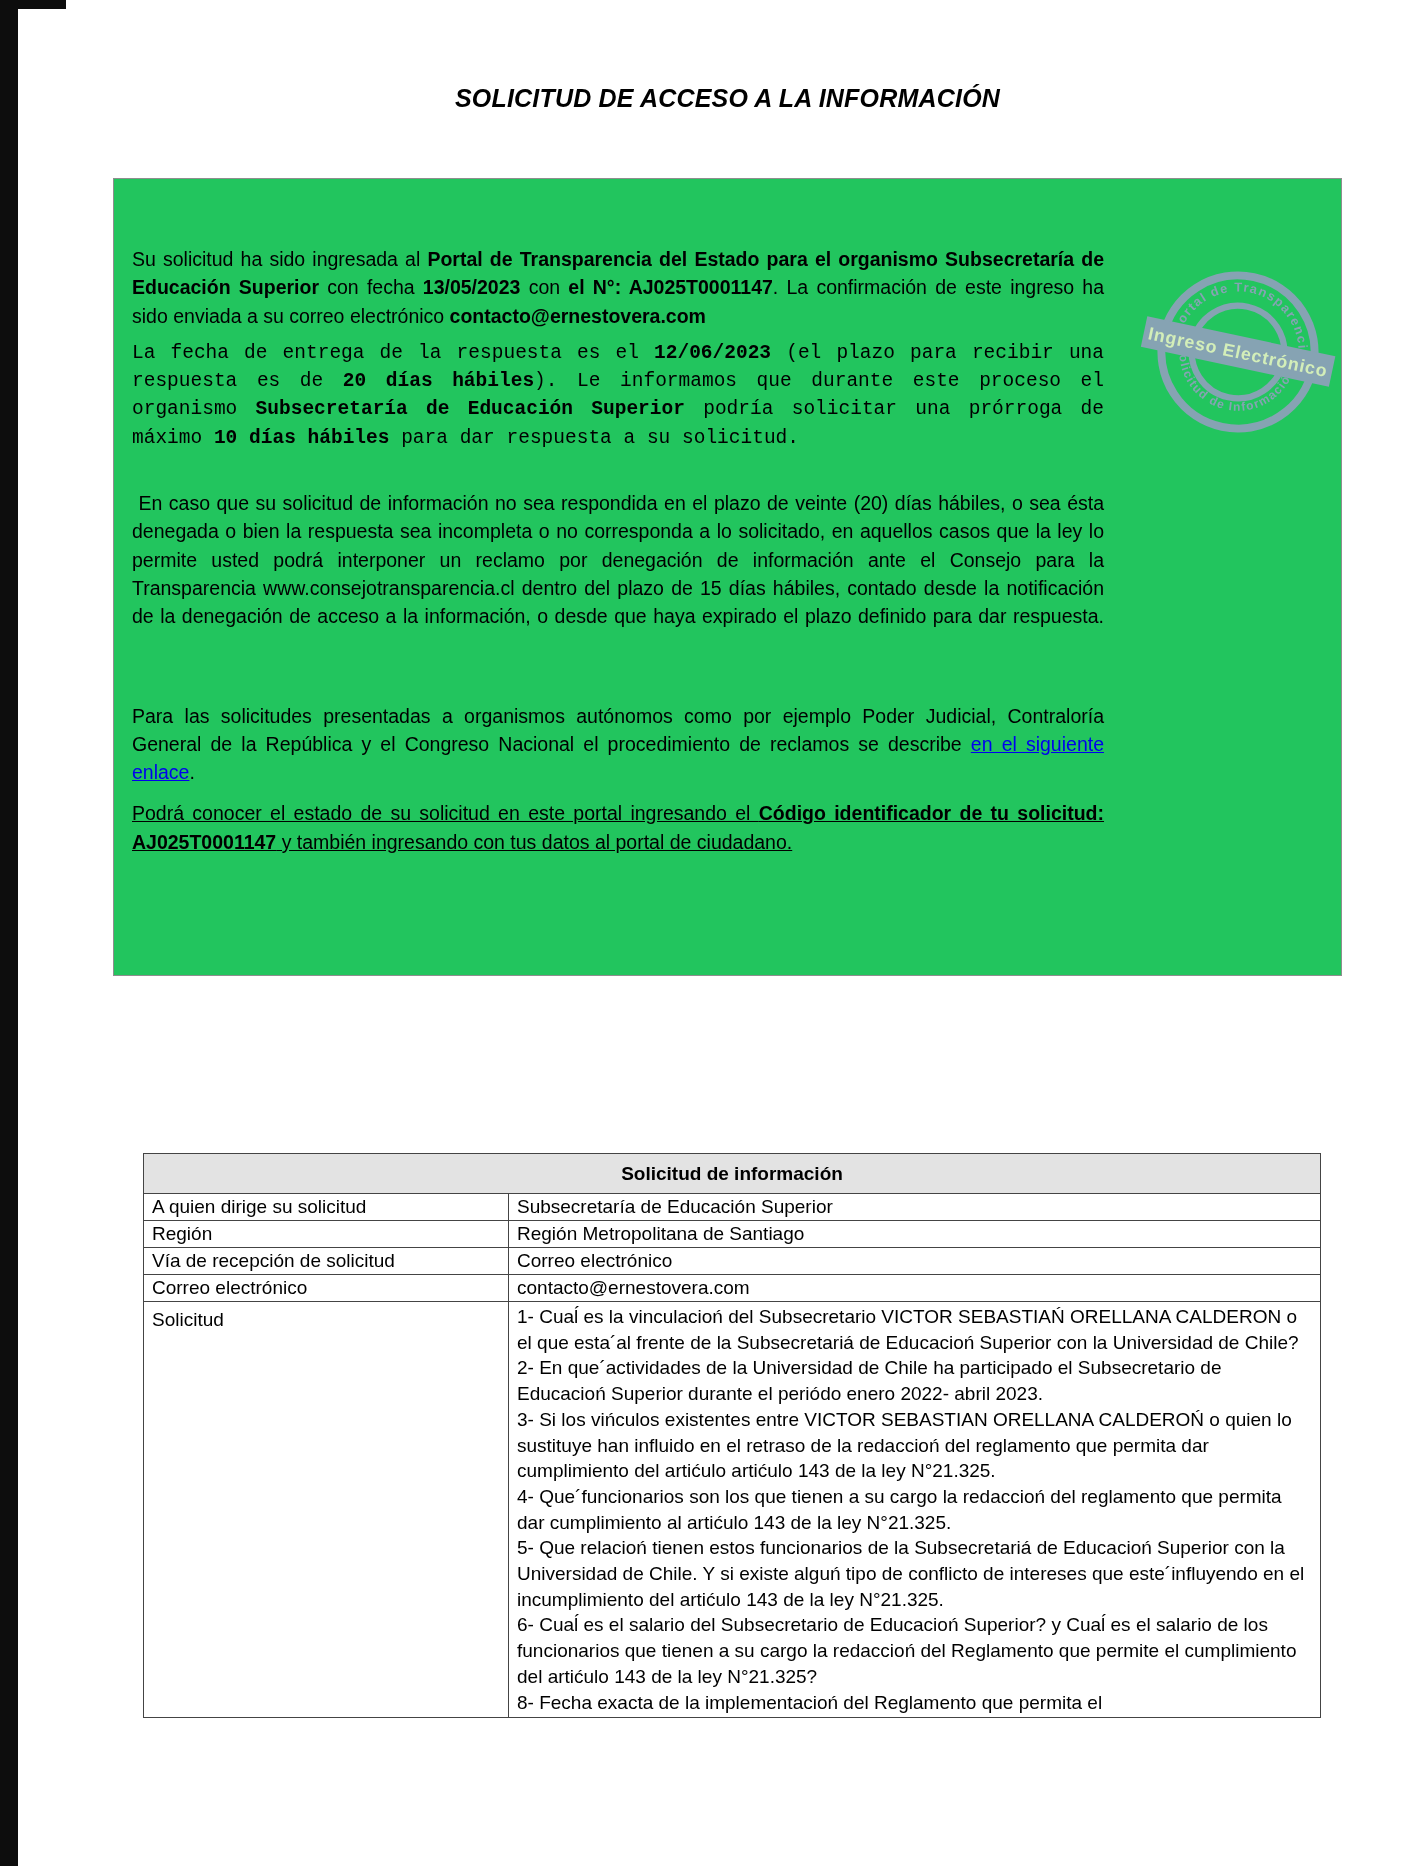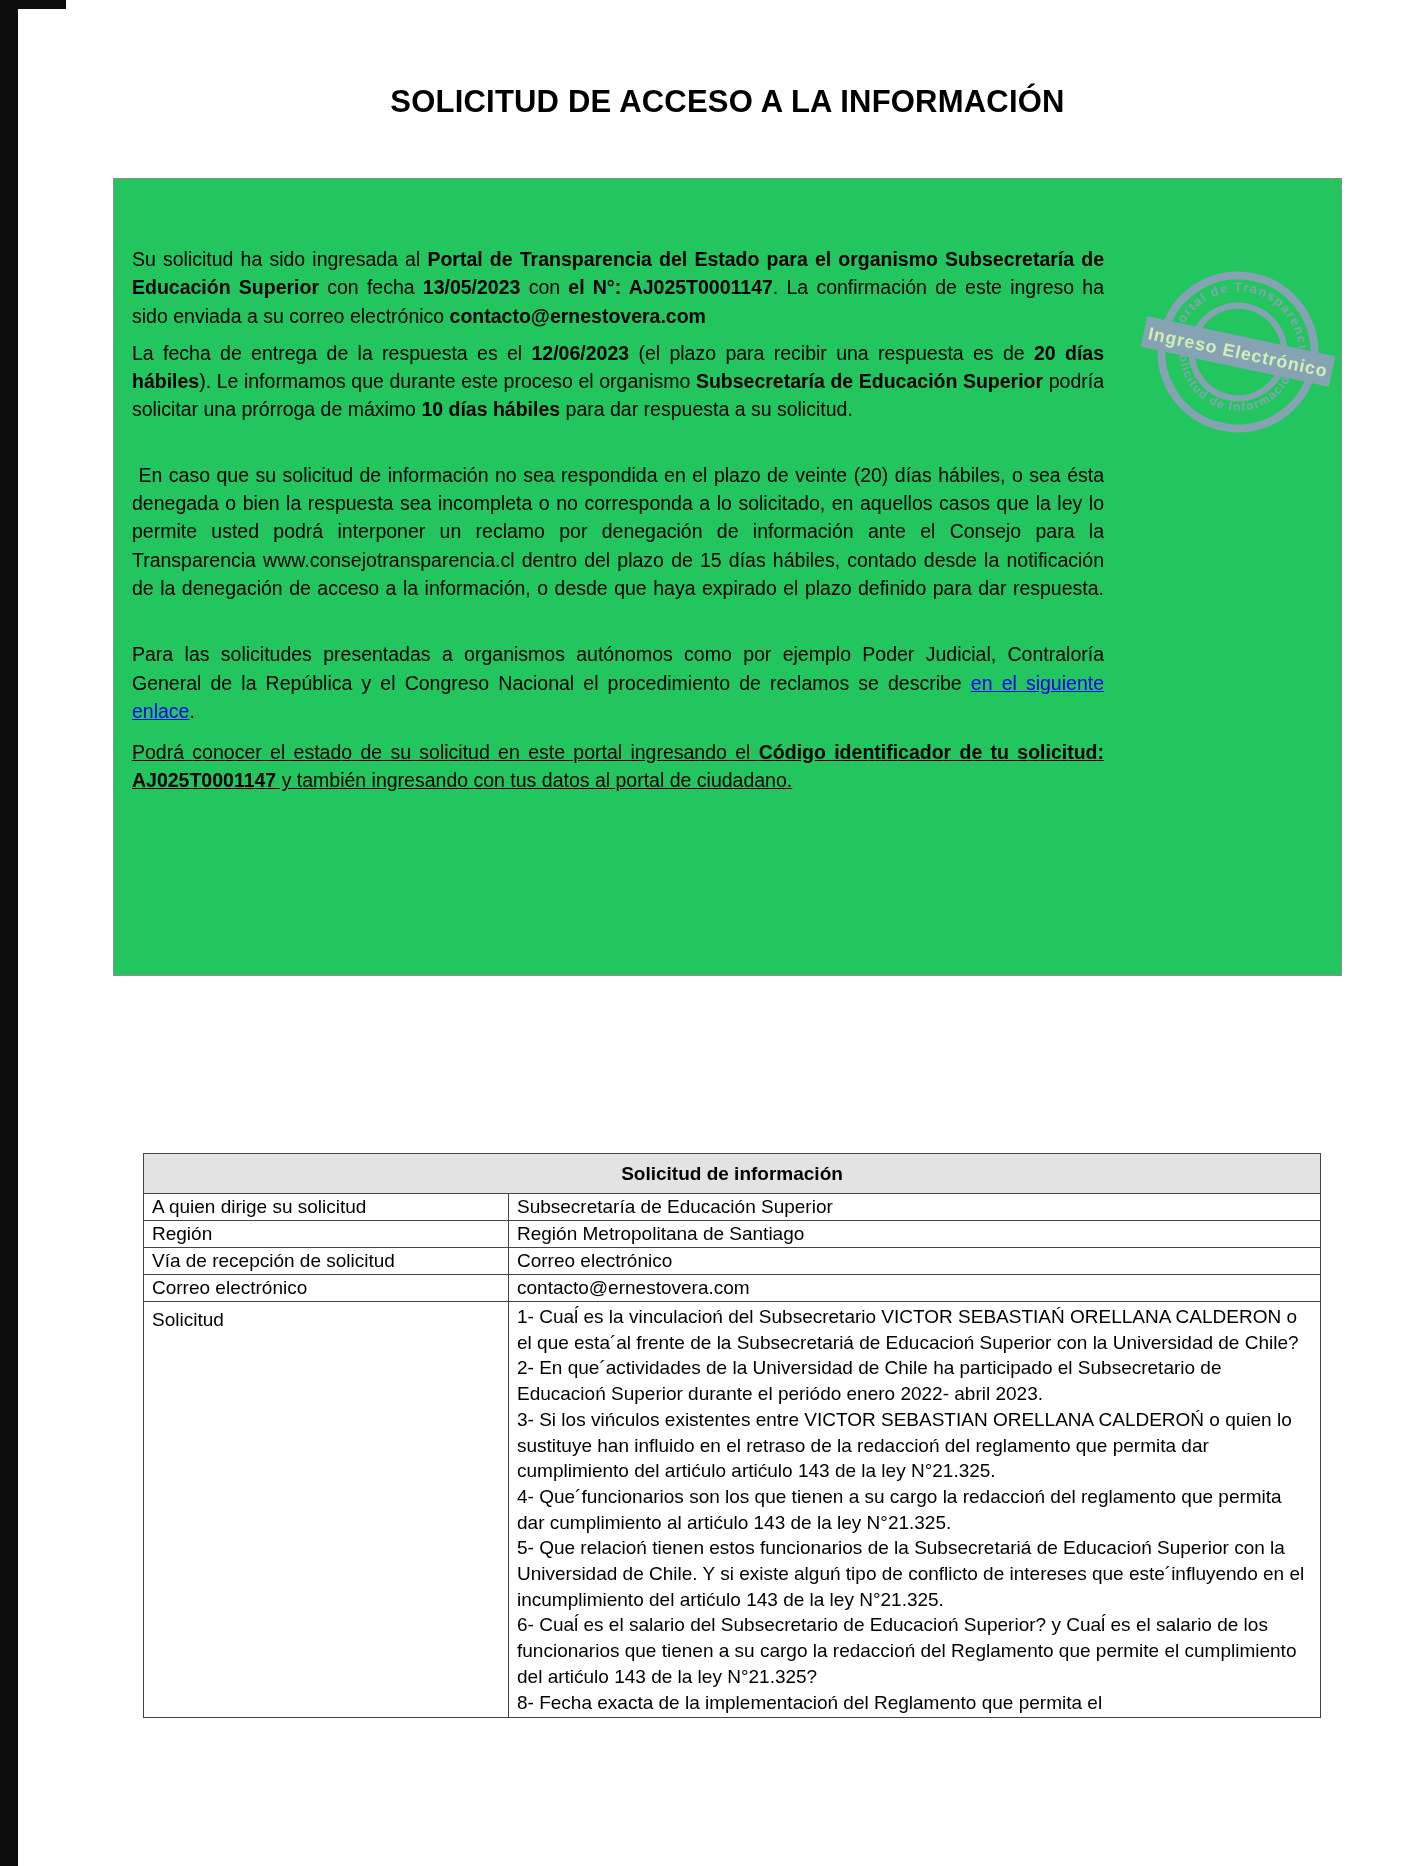--- a/index.html
+++ b/index.html
@@ -3,32 +3,32 @@
 <meta charset="utf-8">
 <style>
   html,body{margin:0;padding:0;background:#ffffff;}
   body{font-family:"Liberation Sans","DejaVu Sans",sans-serif;color:#000;}
   .page{position:relative;width:1414px;height:1866px;background:#fff;overflow:hidden;}
 
   .left-bar{position:absolute;left:0;top:0;width:18px;height:1866px;background:#0d0d0d;}
   .top-notch{position:absolute;left:0;top:0;width:66px;height:9px;background:#0d0d0d;}
 
   .title{position:absolute;left:113px;top:84px;width:1229px;margin:0;
-         text-align:center;font-size:31px;font-weight:bold;letter-spacing:.2px;}
+         text-align:center;font-size:25px;font-weight:bold;letter-spacing:.2px;font-style:italic;}
 
   .notice-box{position:absolute;left:113px;top:178px;width:1229px;height:798px;
               box-sizing:border-box;background:#22c55e;border:1px solid #8e8e8e;
               padding:66px 237px 0 18px;}
   .np{margin:0;font-size:19.5px;line-height:28.3px;text-align:justify;}
   .np .b{font-weight:bold;}
   .np .link{color:#0000ee;text-decoration:underline;cursor:pointer;}
-  .mt1{margin-top:9px;}
+  .mt1{margin-top:9px;font-family:Liberation Mono, monospace;}
   .mt2{margin-top:13px;text-decoration:underline;}
   .mt3{margin-top:37px;}
-  .mt4{margin-top:38px;}
+  .mt4{margin-top:71px;}
   .justify-last{text-align-last:justify;}
 
   .stamp{position:absolute;top:84px;right:14px;width:178px;height:178px;
          transform:rotate(12deg);opacity:.82;}
   .stamp svg{overflow:visible;}
 
   .sect{position:absolute;left:113px;top:1050px;width:1229px;margin:0;
         text-align:center;font-size:24px;font-weight:bold;}
 
   .data-table{position:absolute;left:143px;top:1153px;width:1178px;

